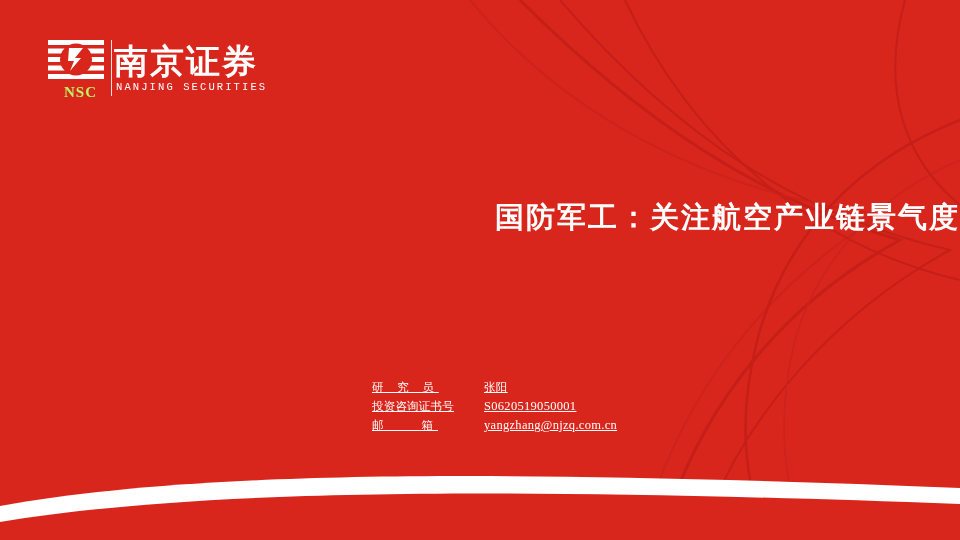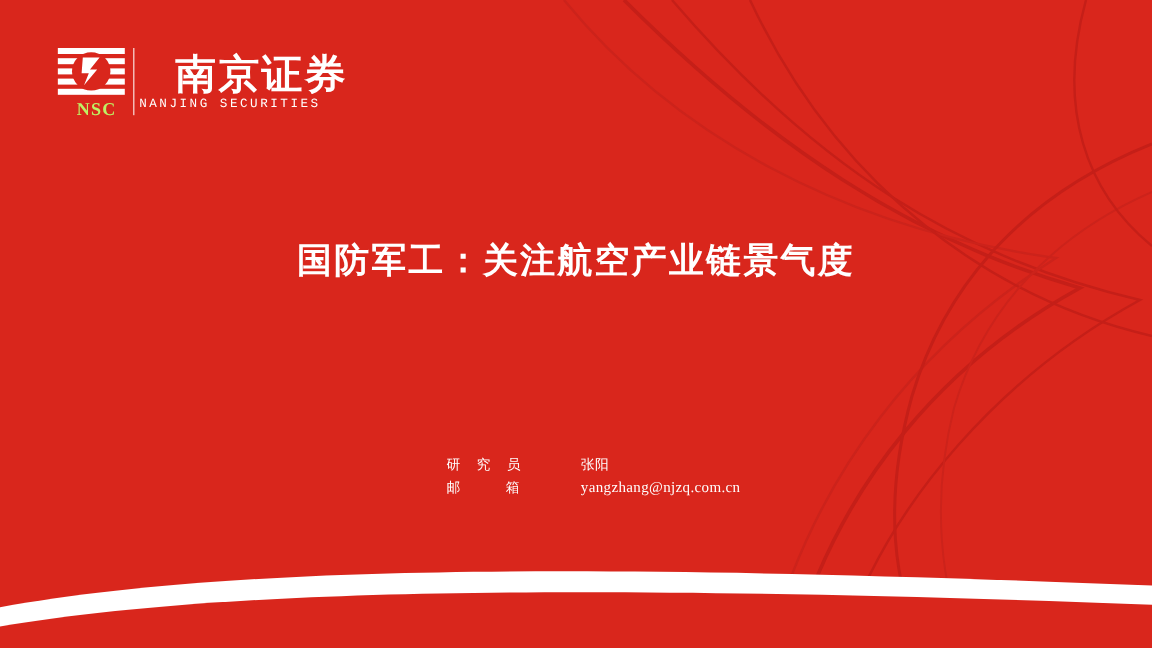--- a/index.html
+++ b/index.html
@@ -63,21 +63,20 @@
   .logo-cn {
     position: absolute;
     left: 66px;
     top: 1px;
     font-family: "DejaVu Sans", sans-serif;
     font-weight: bold;
     font-size: 34px;
     letter-spacing: 2px;
     color: #ffffff;
     white-space: nowrap;
-    margin-left: 32px;
   }
   .logo-en {
     position: absolute;
     left: 68px;
     top: 43px;
     font-family: Liberation Mono, monospace;
     font-size: 10.5px;
     letter-spacing: 2.1px;
     color: #ffffff;
     white-space: nowrap;
@@ -99,32 +98,33 @@
     font-weight: bold;
     color: #ffffff;
     letter-spacing: 1px;
     white-space: nowrap;
   }
   .main-title {
     position: absolute;
     left: 0;
     right: 0;
     top: 198px;
-    text-align: center;
+    text-align: right;
     font-family: "DejaVu Sans", sans-serif;
     font-size: 29px;
     font-weight: bold;
     color: #ffffff;
     letter-spacing: 2px;
   }
   .meta {
     position: absolute;
     left: 372px;
     top: 380px;
     color: #ffffff;
+    text-decoration: underline;
   }
   .meta-row {
     display: flex;
     align-items: baseline;
     height: 19px;
     white-space: nowrap;
   }
   .meta-label {
     width: 112px;
     font-family: "DejaVu Sans", sans-serif;
@@ -185,18 +185,22 @@
 
 
   <div class="main-title">国防军工：关注航空产业链景气度</div>
 
   <div class="meta">
     <div class="meta-row">
       <span class="meta-label spread">研 究 员</span>
       <span class="meta-value cn">张阳</span>
     </div>
     <div class="meta-row">
+      <span class="meta-label">投资咨询证书号</span>
+      <span class="meta-value">S0620519050001</span>
+    </div>
+    <div class="meta-row">
       <span class="meta-label spread">邮　　箱</span>
       <span class="meta-value">yangzhang@njzq.com.cn</span>
     </div>
   </div>
 
 </div>
 
 </body></html>

